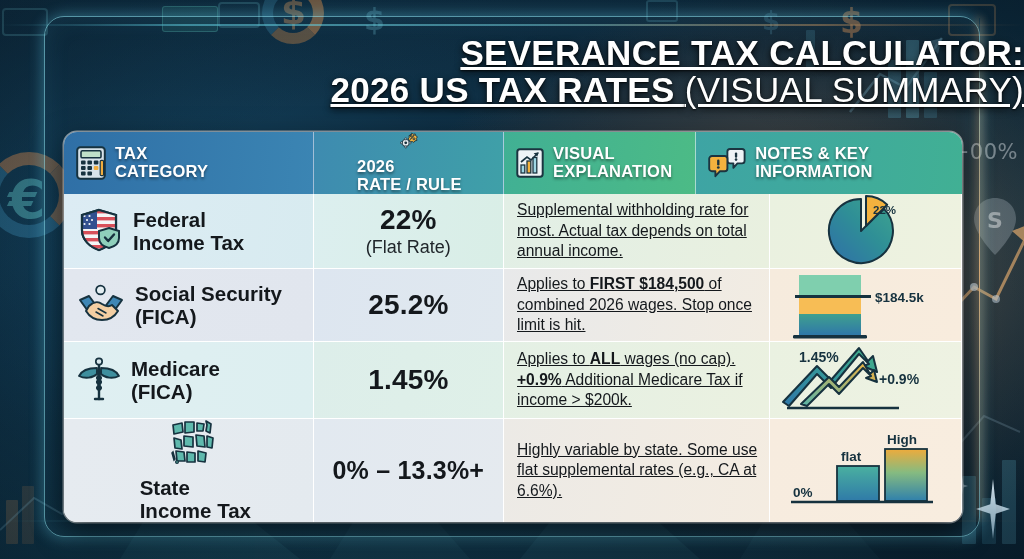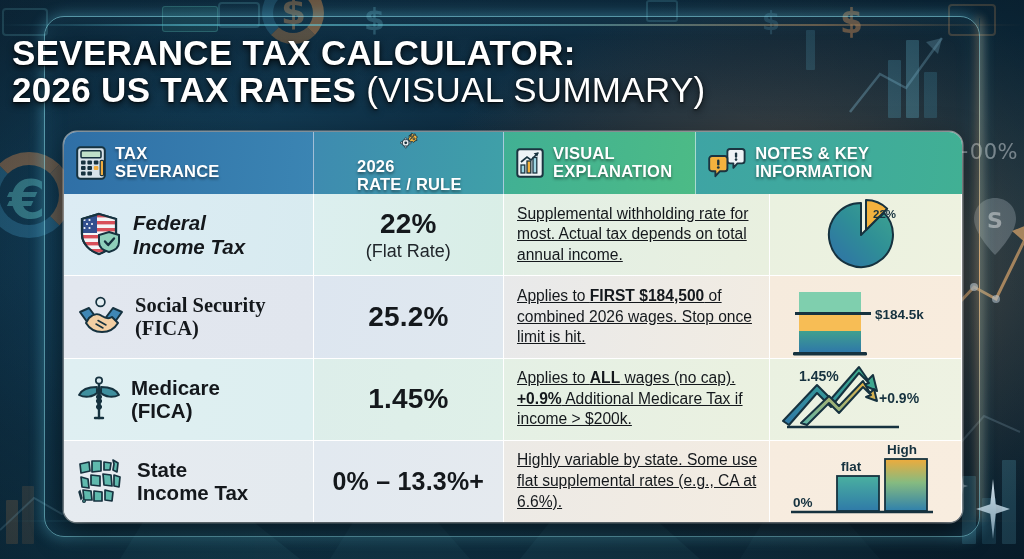--- a/index.html
+++ b/index.html
@@ -51,28 +51,29 @@
     position:absolute;
     background:linear-gradient(180deg,rgba(230,245,255,.92),rgba(185,220,240,.55));
     clip-path:polygon(50% 0%,58% 42%,100% 50%,58% 58%,50% 100%,42% 58%,0% 50%,42% 42%);
     filter:blur(.3px);
   }
 
   
   #content{ position:absolute; inset:0; }
 
   #title{
-    position:absolute; left:12px; right:0; top:34px;
-    text-align:left;
+    position:absolute; left:0; right:0; top:34px;
+    text-align:right;
     color:#ffffff;
     font-family:"Liberation Sans", sans-serif;
     font-weight:bold;
     letter-spacing:.3px;
     text-shadow:0 3px 7px rgba(0,0,0,.75), 0 1px 2px rgba(0,0,0,.8);
     line-height:1.07;
+    text-decoration:underline;
   }
   #title .l1{ display:block; font-size:35px; }
   #title .l2{ display:block; font-size:35px; }
   #title .light{ font-weight:normal; }
 
   
   #card{
     position:absolute; left:64px; top:132px; width:898px; height:390px;
     border-radius:13px;
     background:#eef4f6;
@@ -119,36 +120,36 @@
   .rate-main.sm{ font-size:25px; }
   .rate-sub{ font-size:18px; color:#20262b; margin-top:1px; }
 
   .note-cell{ padding:0 11px 0 13px; }
   .note-text{ font-size:15.6px; line-height:1.33; color:#14181c;text-decoration:underline; }
   .note-text b{ font-weight:bold; }
 
   .vis-cell{ justify-content:center; position:relative; }
 
   
-  .r1 .c1{ background:linear-gradient(100deg,#dcecf4,#d8ebf0);font-style:italic; }
+  .r1 .c1{ background:linear-gradient(100deg,#dcecf4,#d8ebf0); }
   .r1 .c2{ background:linear-gradient(100deg,#dcefef,#d9eee6); }
   .r1 .c3{ background:linear-gradient(100deg,#e2efe6,#e9f0df); }
   .r1 .c4{ background:linear-gradient(100deg,#eaf1e0,#eef2e0); }
 
-  .r2 .c1{ background:linear-gradient(100deg,#e2e7ef,#e1e6ee);font-family:Liberation Serif, serif; }
+  .r2 .c1{ background:linear-gradient(100deg,#e2e7ef,#e1e6ee); }
   .r2 .c2{ background:linear-gradient(100deg,#dde6f0,#e0e8ef); }
   .r2 .c3{ background:linear-gradient(100deg,#e8e9ea,#f2ece2); }
   .r2 .c4{ background:linear-gradient(100deg,#f6ebdd,#f8ecdd);align-items:flex-end; }
 
   .r3 .c1{ background:linear-gradient(100deg,#dfeff2,#ddeff0); }
   .r3 .c2{ background:linear-gradient(100deg,#ddeeea,#dff0e8); }
   .r3 .c3{ background:linear-gradient(100deg,#e4f0e5,#ebf1e0); }
   .r3 .c4{ background:linear-gradient(100deg,#eaf1e1,#eef2e2); }
 
-  .r4 .c1{ background:linear-gradient(100deg,#e6ebf0,#e4eaef); }
+  .r4 .c1{ background:linear-gradient(100deg,#e6ebf0,#e4eaef);flex-direction:column; }
   .r4 .c2{ background:linear-gradient(100deg,#e2e9f0,#e5eaef); }
   .r4 .c3{ background:linear-gradient(100deg,#eceae6,#f4ece1); }
   .r4 .c4{ background:linear-gradient(100deg,#f7ecdf,#f8eddf); }
 
   svg{ display:block; }
 </style>
 </head>
 <body>
 
 <div id="bg">
@@ -250,21 +251,21 @@
             <rect x="5" y="20" width="4.6" height="4" rx="1"></rect>
               <rect x="11.4" y="20" width="4.6" height="4" rx="1"></rect>
             <rect x="5" y="25.6" width="4.6" height="4" rx="1"></rect>
               <rect x="11.4" y="25.6" width="4.6" height="4" rx="1"></rect>
           </g>
           <rect x="17.8" y="20" width="4.6" height="4" rx="1" fill="#f0ad3e"></rect>
           <rect x="24.2" y="14.4" width="3.4" height="15.2" rx="1.2" fill="#f0ad3e" stroke="#16323f" stroke-width="1.2"></rect>
         </svg>
         <span class="hlabel">
           <span class="small">TAX</span>
-          <span class="small">SEVERANCE</span>
+          <span class="small">CATEGORY</span>
         </span>
       </div>
 
       <div class="cell c2" style="background:linear-gradient(95deg,#3e8bb0 0%,#3fa0a8 100%);">
         <svg width="34" height="32" viewBox="0 0 34 32">
           <g stroke="#1b3440" stroke-width="1.8" fill="#e9eef1">
             <circle cx="11" cy="20" r="6.6"></circle>
           </g>
           <circle cx="11" cy="20" r="2.6" fill="#1b3440"></circle>
           <g fill="#e9eef1" stroke="#1b3440" stroke-width="1.5">

